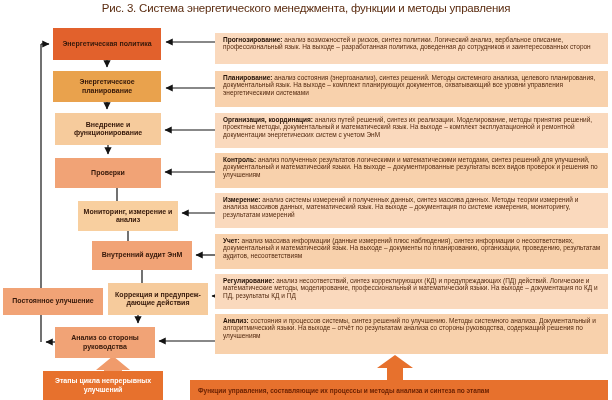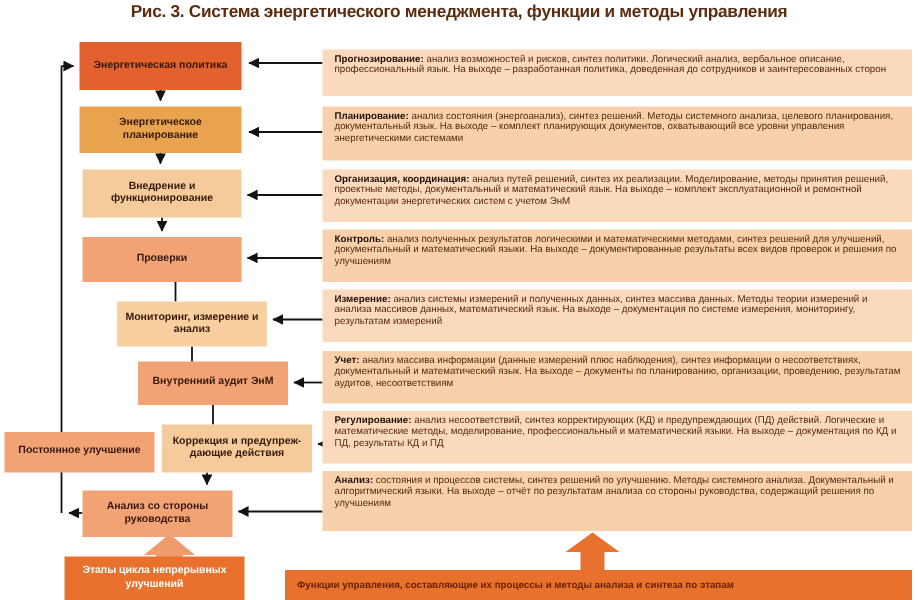--- a/index.html
+++ b/index.html
@@ -2,21 +2,21 @@
 <html><head>
 <meta charset="utf-8">
 <style>
   html,body{margin:0;padding:0;background:#fff;}
   #canvas{
     position:relative;width:612px;height:400px;background:#fff;overflow:hidden;
     font-family:"Liberation Sans","DejaVu Sans",sans-serif;
   }
   .title{
     position:absolute;left:0;top:2px;width:612px;text-align:center;
-    font-size:11.5px;font-weight:bold;color:#5b2c10;letter-spacing:-0.2px;
+    font-size:11.5px;font-weight:normal;color:#5b2c10;letter-spacing:-0.2px;
   }
   svg.connectors{position:absolute;left:0;top:0;z-index:1;pointer-events:none;}
   .stage{
     position:absolute;z-index:2;display:flex;align-items:center;justify-content:center;
     text-align:center;font-weight:bold;font-size:7px;line-height:8.5px;color:#35180a;
     box-sizing:border-box;padding:1px 4px;
   }
   .s1{left:53px;top:28px;width:108px;height:32px;background:#e2612c;}
   .s2{left:53px;top:71px;width:108px;height:31px;background:#e9a24d;}
   .s3{left:55px;top:113px;width:106px;height:32px;background:#f6cb9c;}

